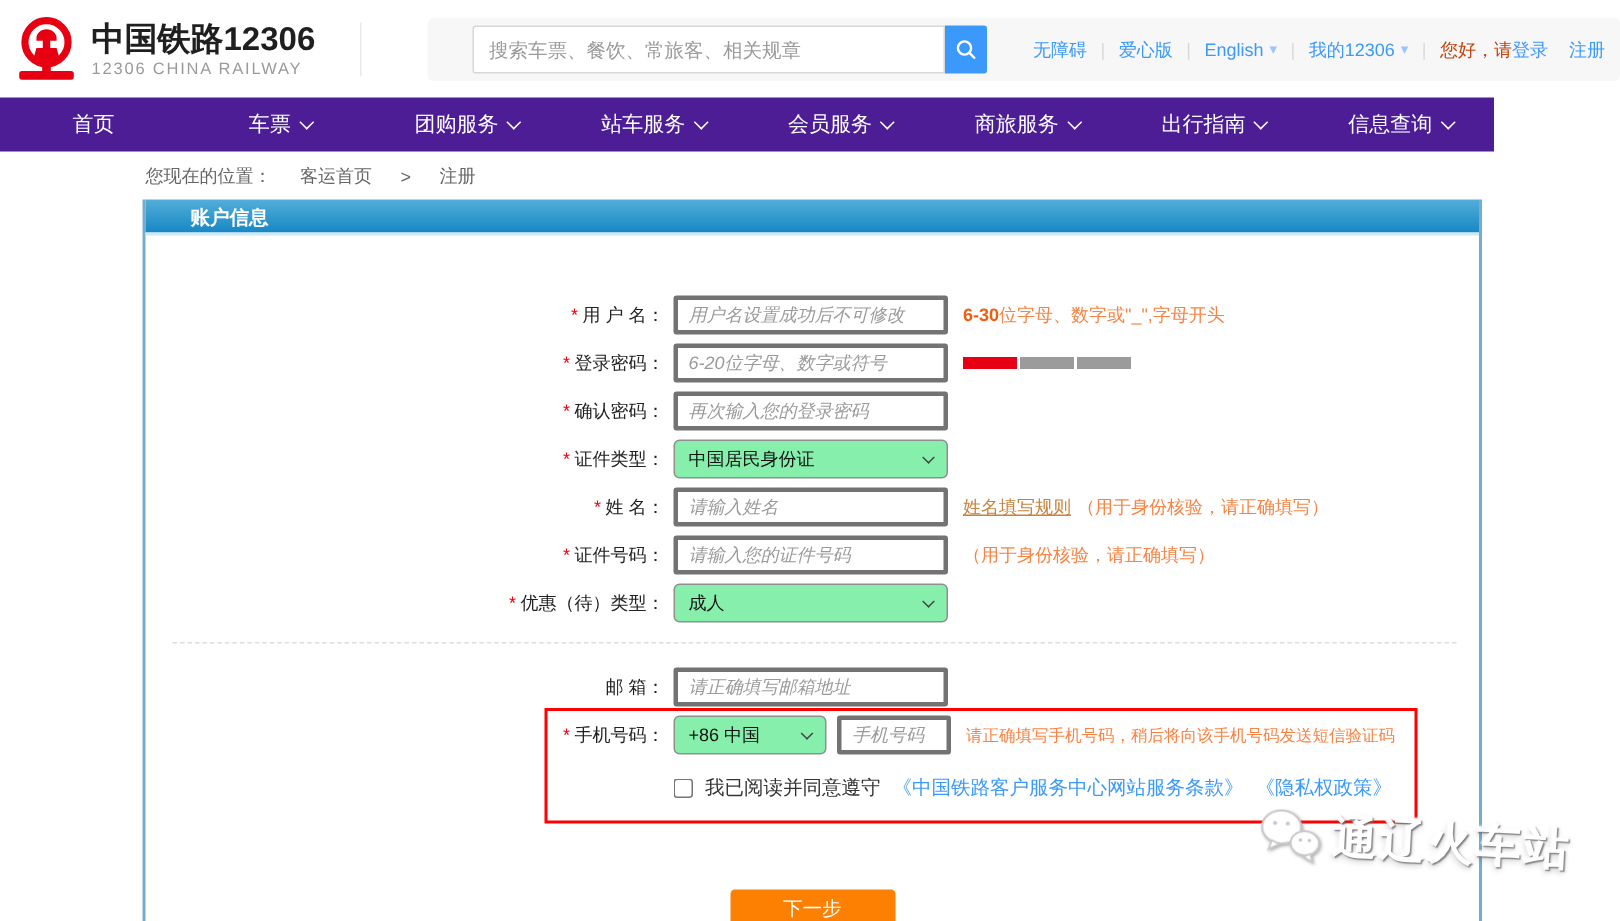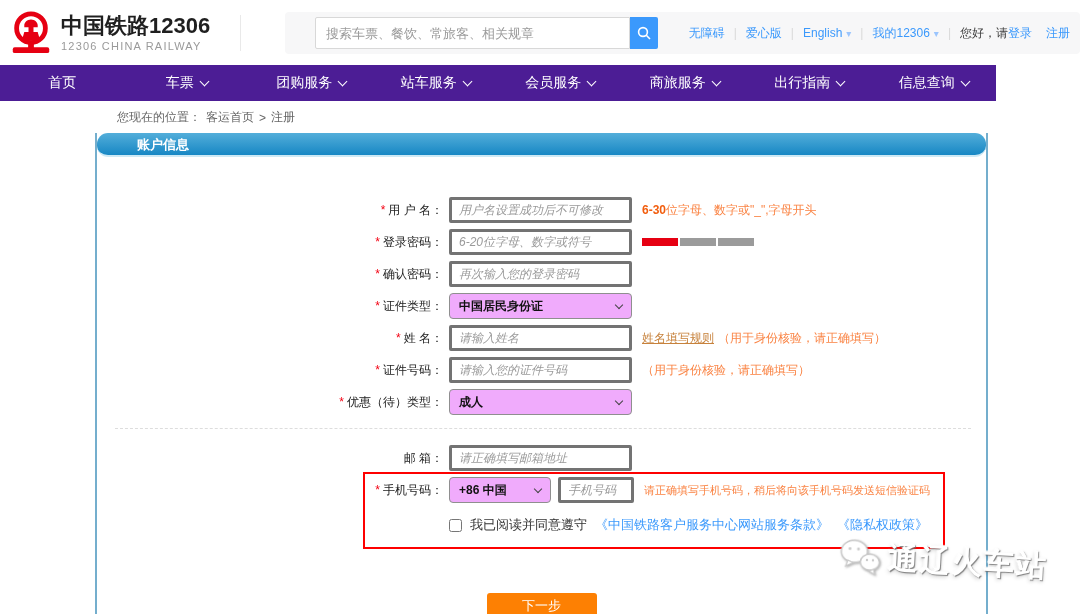--- a/index.html
+++ b/index.html
@@ -20,55 +20,55 @@
                   border:1px solid #d8d8d8; border-radius:2px 0 0 2px; font-size:13px;
                   padding:0 10px; color:#333; background:#fff; outline:none; }
   .search-btn { position:absolute; left:345px; top:5px; width:28px; height:32px; border:none;
                 background:#3b99fc; border-radius:0 2px 2px 0; cursor:pointer;
                 display:flex; align-items:center; justify-content:center; }
   .top-links { position:absolute; right:10px; top:0; height:42px; display:flex;
                align-items:center; font-size:12px; white-space:nowrap; }
   .top-links .lnk { color:#3b99fc; cursor:pointer; }
   .top-links .sep { color:#d9d9d9; margin:0 9px; }
   .top-links .tri { color:#9bc5fd; font-size:10px; margin-left:4px; }
-  .top-links .plain { color:#404040;font-family:Liberation Serif, serif; }
+  .top-links .plain { color:#c2410c;font-family:Liberation Serif, serif; }
   .top-links .reg { margin-left:14px; }
 
   
   .nav { position:absolute; left:0; top:65px; width:996px; height:36px; background:#4c1d95;
          display:flex; }
   .nav-item { flex:1 1 0; display:flex; align-items:center; justify-content:center;
               color:#fff; font-size:14px; cursor:pointer; }
   .nav-caret { width:7px; height:7px; border-right:1.5px solid #fff; border-bottom:1.5px solid #fff;
                transform:rotate(45deg); margin:-4px 0 0 7px; }
   .nav-item:first-child .nav-caret { display:none; }
 
   
   .breadcrumb { position:absolute; left:97px; top:109px; font-size:12px; color:#666;
-                display:flex; gap:5px; align-items:center;margin-left:20px; }
+                display:flex; gap:19px; align-items:center; }
   .breadcrumb .bc-link { cursor:pointer; }
 
   
   .panel { position:absolute; left:95px; top:133px; width:893px; height:481px;
            border-left:2px solid #74aecd; border-right:2px solid #74aecd; background:#fff; }
   .panel-header { height:24px; background:linear-gradient(#53aeda,#1787c4);
                   border-bottom:2px solid #cde9f5; color:#fff; font-size:13px; font-weight:bold;
-                  line-height:23px; padding-left:40px;border-radius:11px; }
+                  line-height:23px; padding-left:30px; }
   .panel-body { padding-top:40px; }
 
   .row { display:flex; align-items:center; height:26px; margin-bottom:6px; }
   .lbl { width:352px; text-align:right; font-size:12px; color:#222; padding-right:6px;
          white-space:nowrap; }
   .req { color:#f30213; margin-right:3px; font-size:12px; }
   .txt { width:183px; height:26px; border:3px solid #737373; border-radius:2px;
          font-size:12px; padding:0 7px; color:#333; outline:none;font-style:italic; }
   .txt::placeholder, .search-input::placeholder { color:#9a9a9a; }
-  .sel { width:183px; height:26px; border:1px solid #8f8f8f; border-radius:4px; background:#f0abfc;
+  .sel { width:183px; height:26px; border:1px solid #8f8f8f; border-radius:4px; background:#86efac;
          display:flex; align-items:center; justify-content:space-between; padding:0 9px;
-         font-size:12px; color:#111; cursor:pointer;font-weight:bold; }
+         font-size:12px; color:#111; cursor:pointer; }
   .sel-caret { width:6px; height:6px; border-right:1.5px solid #444; border-bottom:1.5px solid #444;
                transform:rotate(45deg); margin-top:-3px; }
   .hint { font-size:12px; color:#fa8343; margin-left:10px; white-space:nowrap; }
   .hint-strong { color:#f25d0d; font-weight:bold; }
   .meter { display:flex; gap:2px; margin-left:10px; }
   .meter span { width:36px; height:8px; display:block; }
   .rule-link { font-size:12px; color:#c7823c; text-decoration:underline; margin-left:10px;
                cursor:pointer; white-space:nowrap; }
   .dotted-divider { border-top:1px dashed #ddd; margin:13px 15px 16px 18px; height:0; }
   .sel-small { width:102px;text-align:center; }

